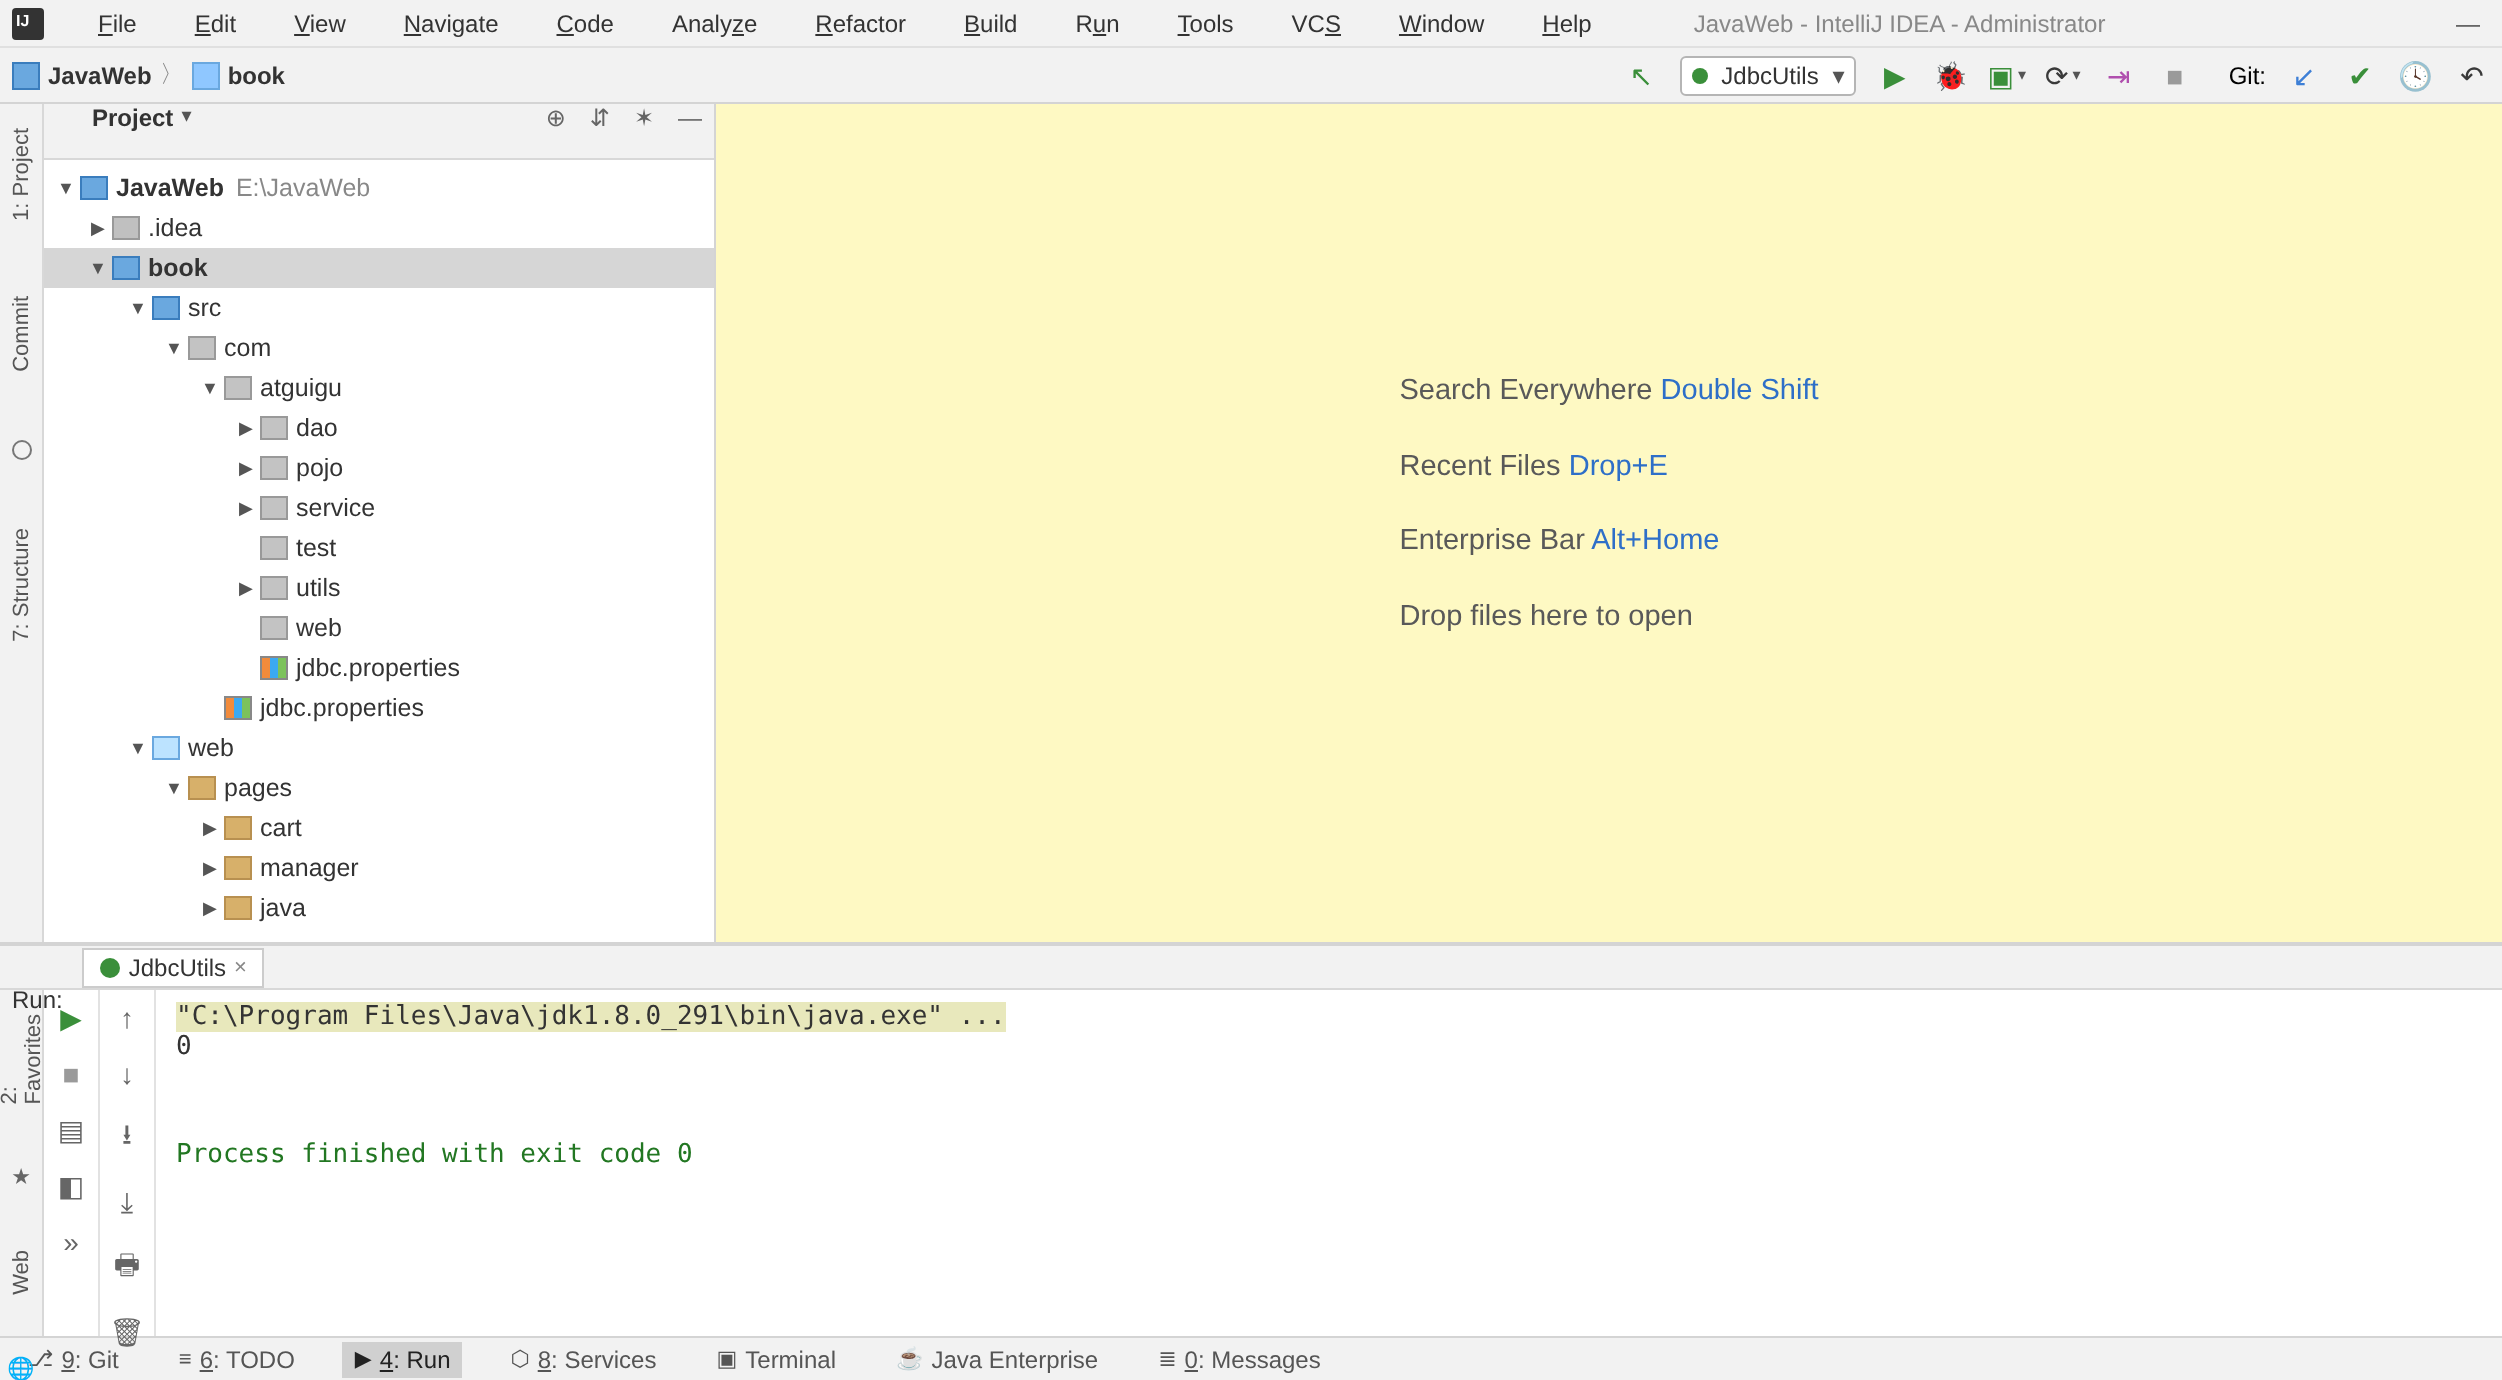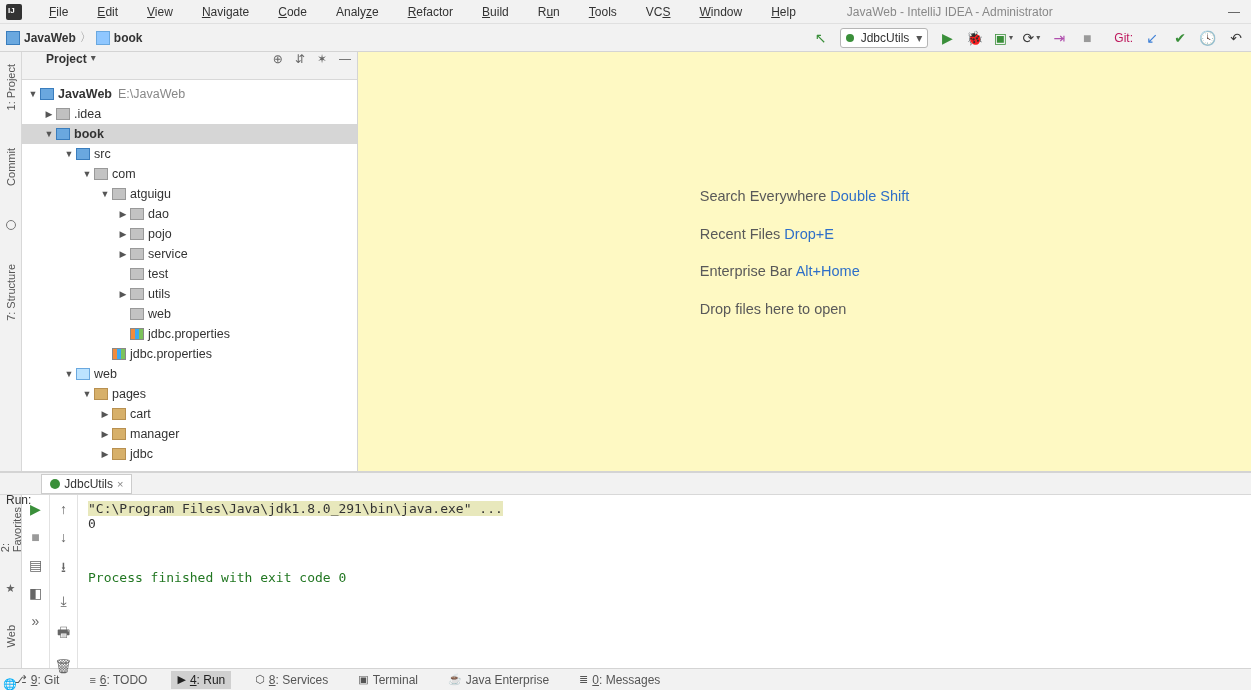--- a/index.html
+++ b/index.html
@@ -61,21 +61,21 @@
   .run-config-combo{
     border:1px solid #b5b5b5;
     background:#fff;
     padding:2px 18px 2px 20px;
     border-radius:3px;
     position:relative;
     font-size:12px;
   }
   .run-config-combo::before{content:"";position:absolute;left:5px;top:5px;width:8px;height:8px;background:#3a8f3a;border-radius:50%;}
   .run-config-combo::after{content:"▾";position:absolute;right:5px;top:2px;color:#555;}
-  .git-label{color:#be185d;margin-left:8px;}
+  .git-label{color:#000000;margin-left:8px;}
 
   
   .main {
     flex:1;
     display:flex;
     overflow:hidden;
     border-bottom:1px solid #d4d4d4;
   }
   .left-gutter {
     width:22px;
@@ -396,21 +396,21 @@
         <span class="node-label">cart</span>
       </div>
       <div class="tree-row" style="padding-left:76px">
         <span class="tw">▶</span>
           <div class="folder-ic"></div>
         <span class="node-label">manager</span>
       </div>
       <div class="tree-row" style="padding-left:76px">
         <span class="tw">▶</span>
           <div class="folder-ic"></div>
-        <span class="node-label">jdbc</span>
+        <span class="node-label">java</span>
       </div>
     </div>
   </div>
 
   <div class="editor-area">
     <div class="hints">
       <div><span>Search Everywhere </span><span class="kb">Double Shift</span></div>
       <div><span>Recent Files </span><span class="kb">Drop+E</span></div>
       <div><span>Enterprise Bar </span><span class="kb">Alt+Home</span></div>
       <div>Drop files here to open</div>

